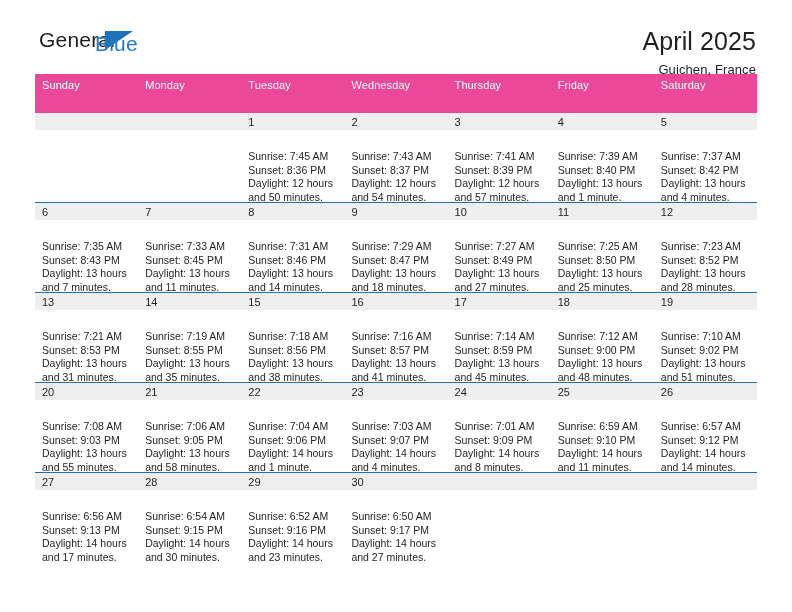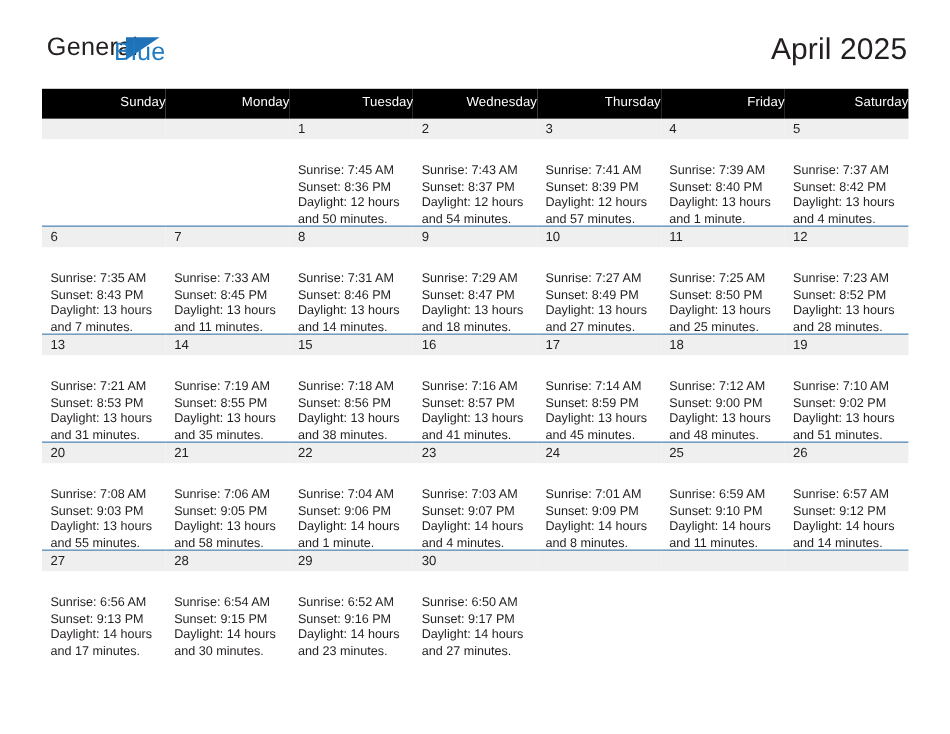--- a/index.html
+++ b/index.html
@@ -84,26 +84,26 @@
   
   .calendar {
     width: 722px;
     border-collapse: collapse;
     table-layout: fixed;
     margin-top: 2px;
   }
   .calendar col { width: 103.142px; }
 
   thead th {
-    background: #000000;
+    background: #ec4899;
     color: #ffffff;
     font-size: 11px;
     font-weight: normal;
-    text-align: right;
-    padding: 5px 0 8px 7px;
+    text-align: left;
+    padding: 5px 0 22px 7px;
     height: 12px;
     letter-spacing: .1px;
   }
 
   tbody tr.week-row > td {
     vertical-align: top;
     padding: 0;
     border-top: 1.5px solid #2e6da4;
     height: 89px;
   }
@@ -139,20 +139,21 @@
 <div class="page">
 
   <div class="header">
     <div class="logo">
       <span class="logo-general">General</span>
       <span class="logo-tri"></span>
       <span class="logo-blue">Blue</span>
     </div>
     <div class="title-block">
       <div class="cal-title">April 2025</div>
+      <div class="cal-subtitle">Guichen, France</div>
     </div>
   </div>
 
   <table class="calendar">
     <colgroup>
       <col>
         <col>
         <col>
         <col>
         <col>

